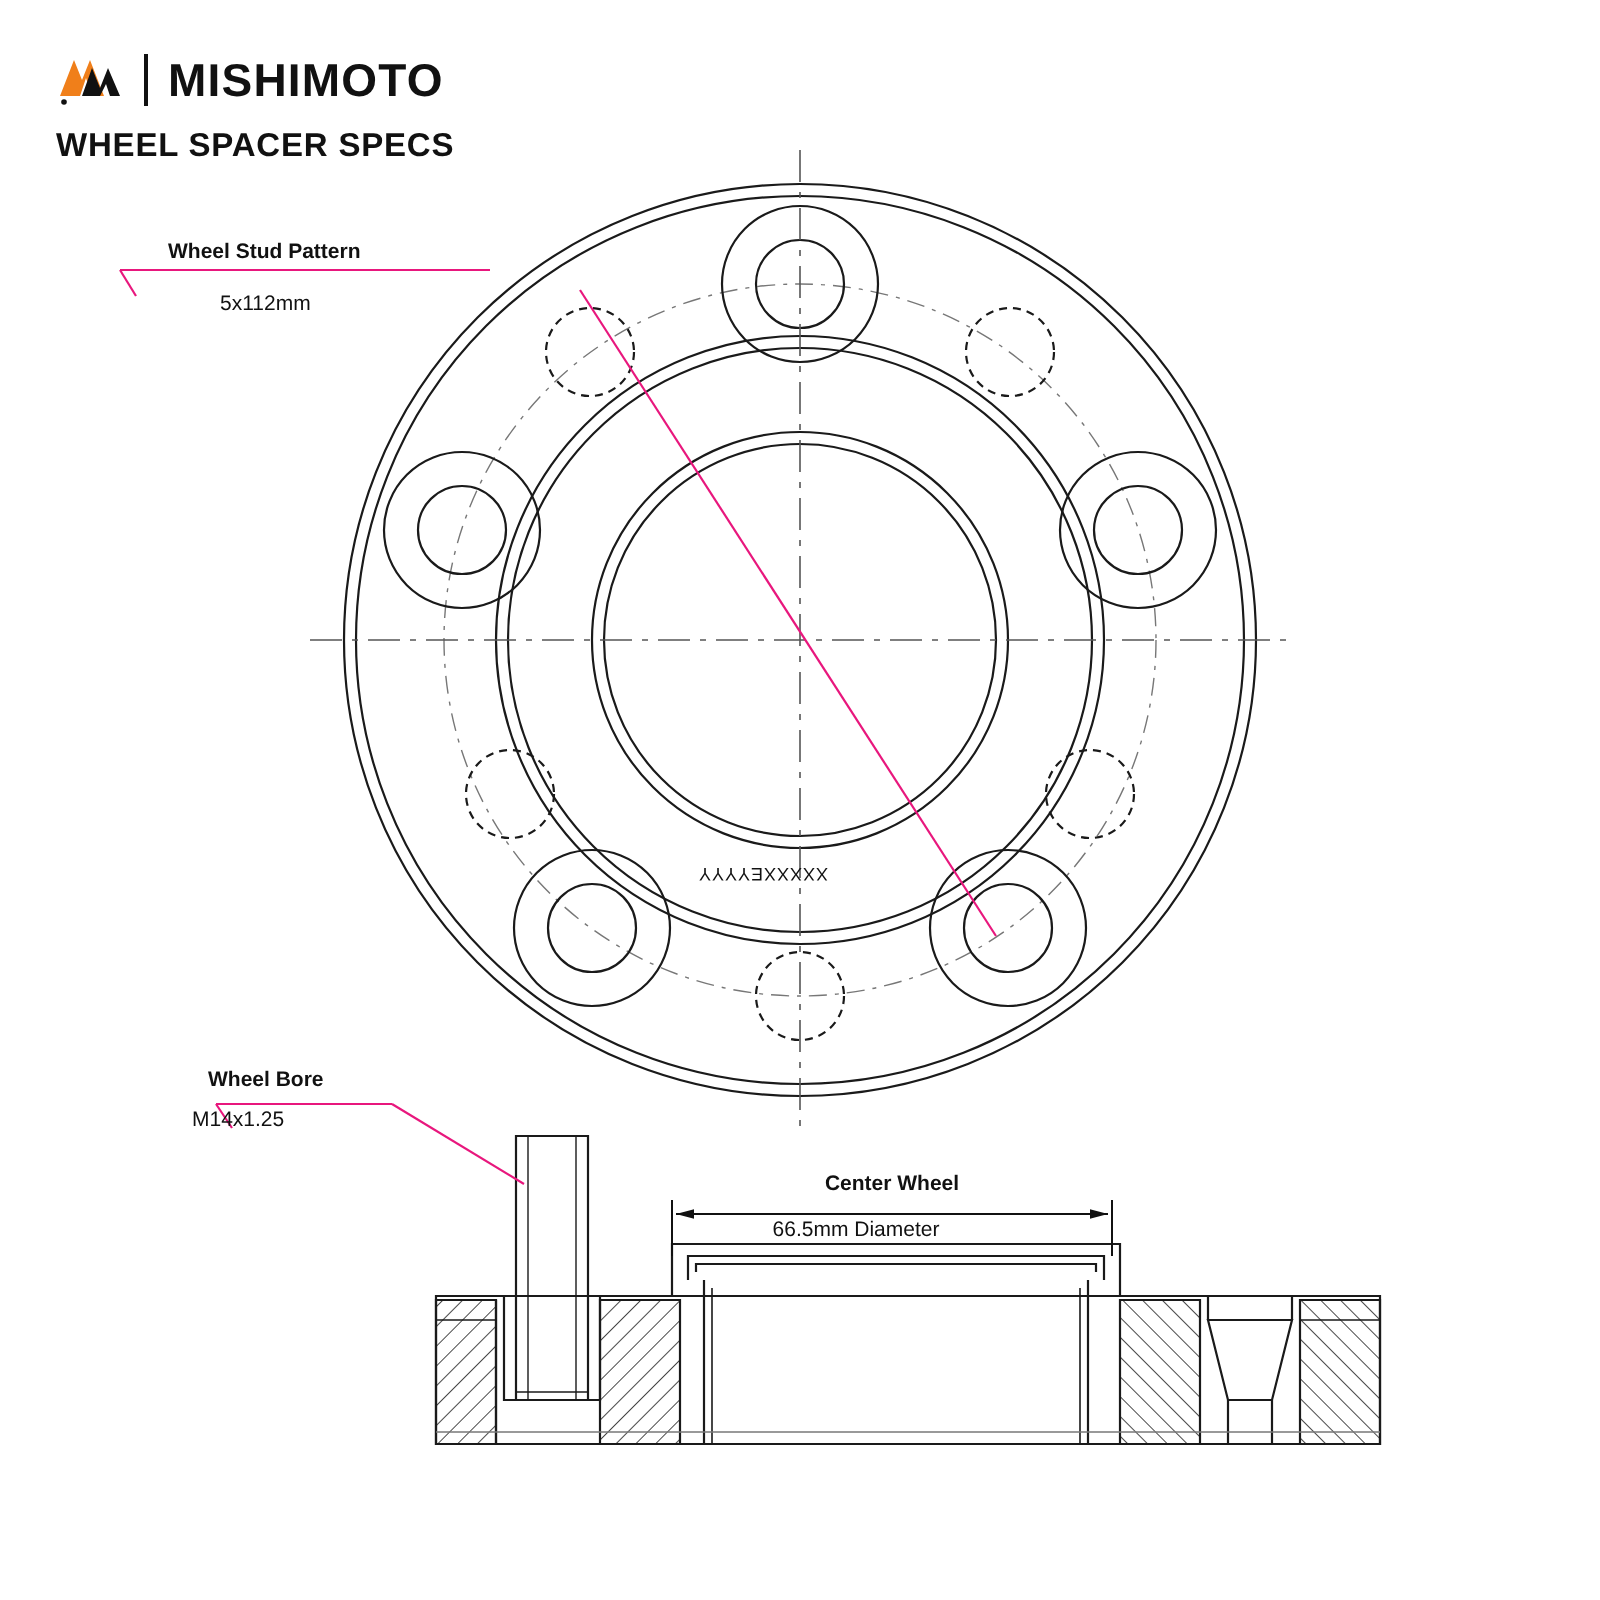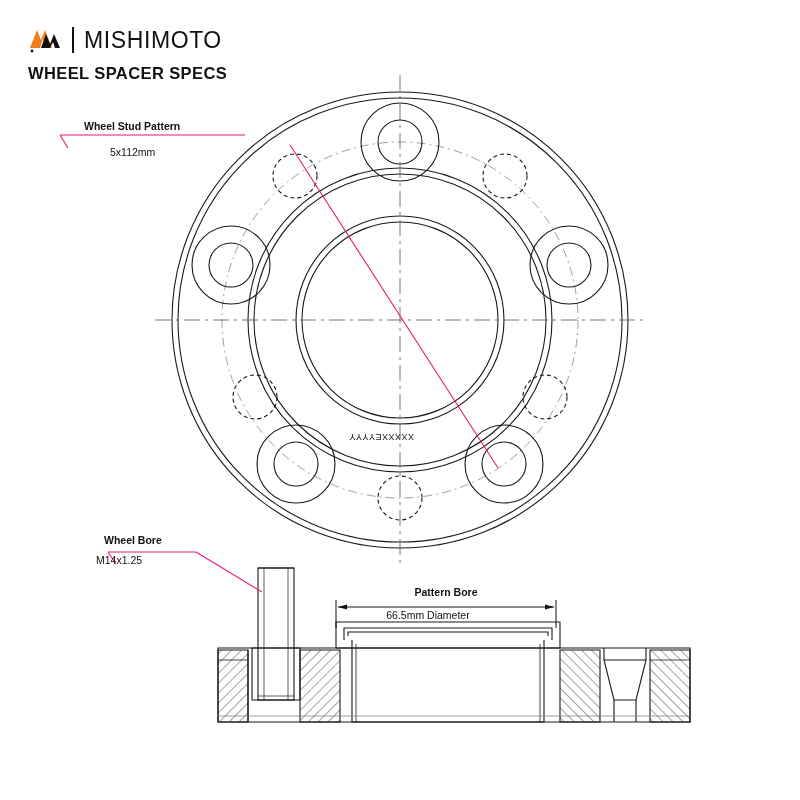--- a/index.html
+++ b/index.html
@@ -35,21 +35,21 @@
     position: relative;
   }
   .brand-divider {
     width: 2px;
     height: 26px;
     background: #111111;
     margin-right: 10px;
   }
   .brand-name {
     font-size: 23px;
-    font-weight: normal;
+    font-weight: bold;
     letter-spacing: 0.6px;
     line-height: 1;
     color: #111111;
   }
   .brand-sub {
     position: absolute;
     left: 28px;
     top: 64px;
     font-size: 16.5px;
     font-weight: bold;
@@ -221,16 +221,16 @@
 </div>
 
 <div class="brand-sub">WHEEL SPACER SPECS</div>
 
 <div class="callout-label" style="left:84px; top:120px;">Wheel Stud Pattern</div>
 <div class="callout-value" style="left:110px; top:146px;">5x112mm</div>
 
 <div class="callout-label" style="left:104px; top:534px;">Wheel Bore</div>
 <div class="callout-value" style="left:96px; top:554px;">M14x1.25</div>
 
-<div class="dim-label" style="left:336px; top:586px; width:220px;">Pattern Bore</div>
+<div class="dim-label" style="left:336px; top:586px; width:220px;">Center Wheel</div>
 <div class="dim-value" style="left:336px; top:609px; width:184px;">66.5mm Diameter</div>
 
 <div class="etch">XXXXXEYYYY</div>
 
 </body></html>

